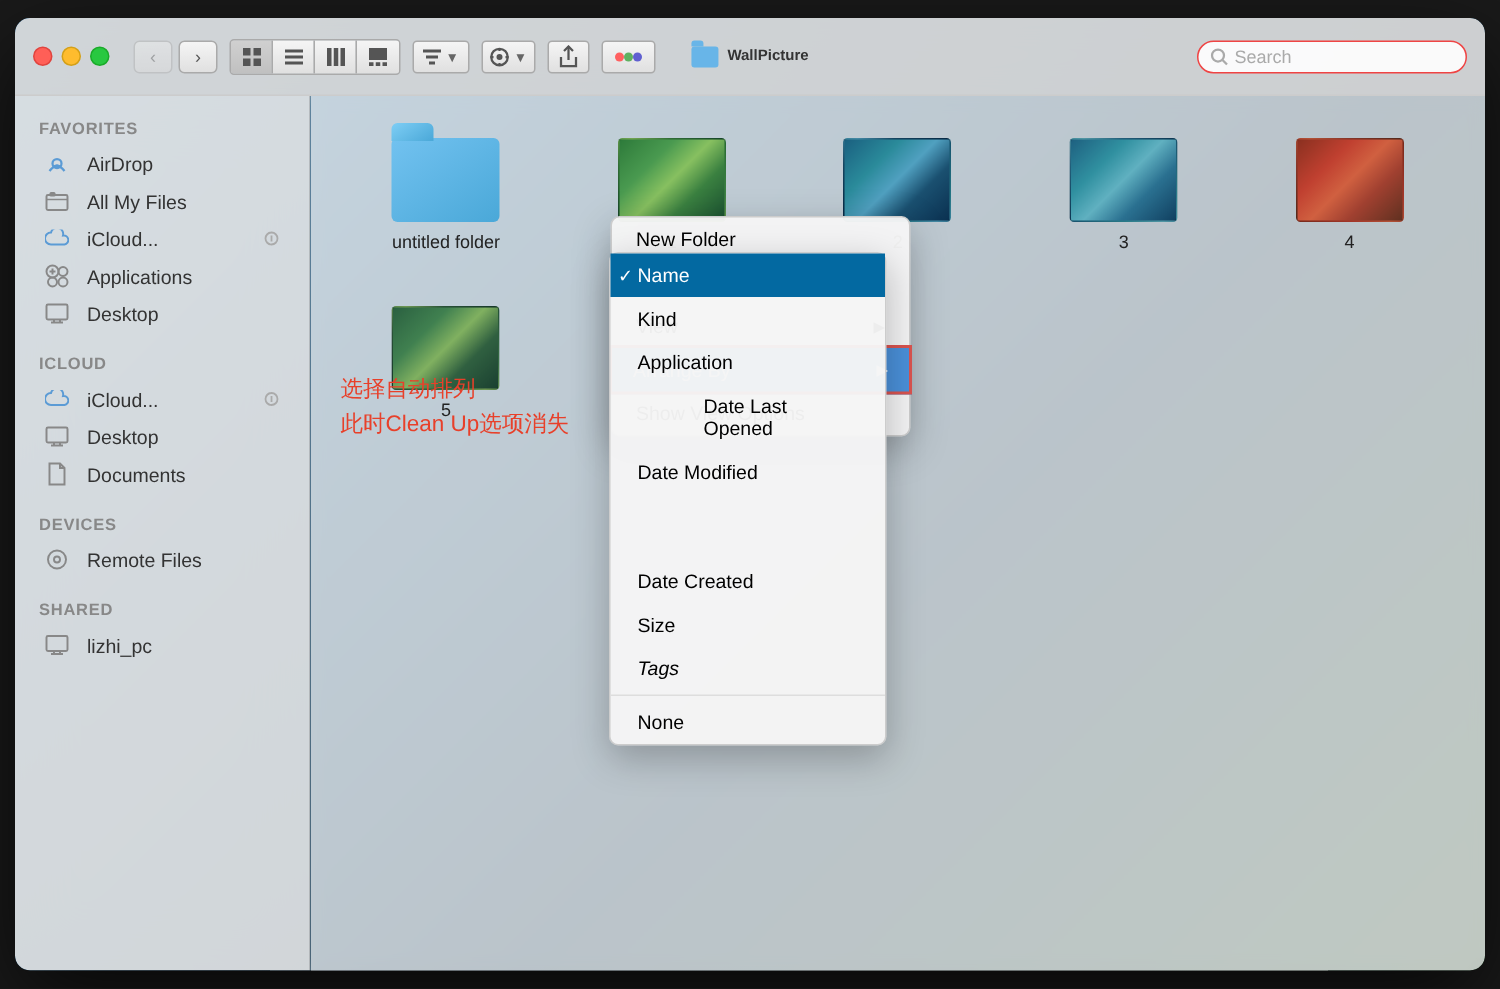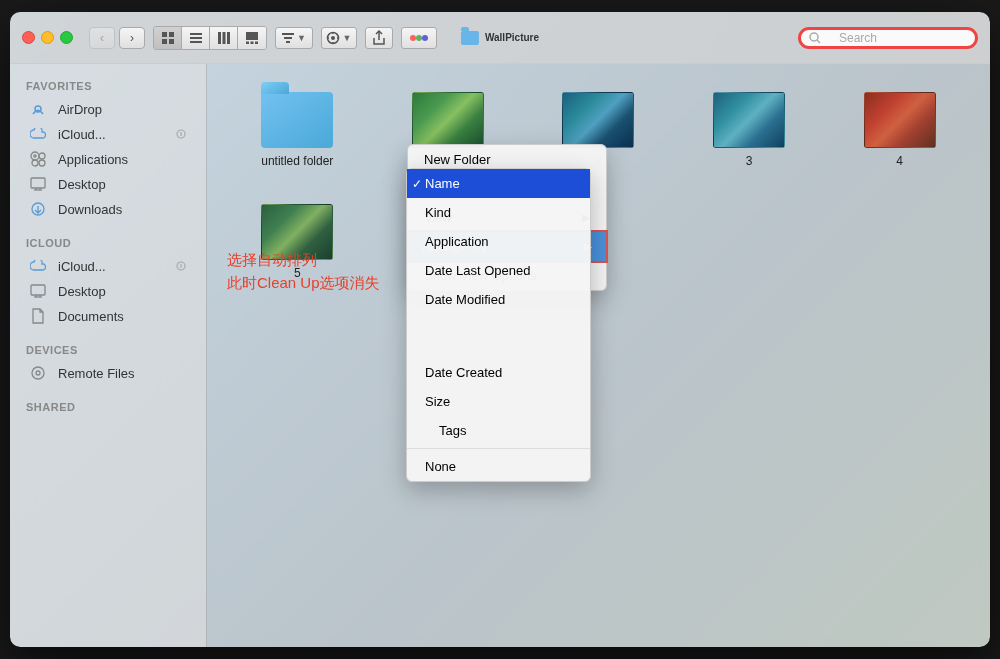--- a/index.html
+++ b/index.html
@@ -198,26 +198,26 @@
       width: 8px;
       height: 4px;
       background: #68b5e8;
       border-radius: 2px 2px 0 0;
     }
 
     .search-box {
       height: 22px;
       width: 180px;
       background: rgba(255,255,255,0.9);
-      border: 3px solid #ef4444;
+      border: 1px solid #ef4444;
       border-radius: 11px;
       display: flex;
       align-items: center;
       padding: 0 8px;
-      gap: 18px;
+      gap: 4px;
       font-size: 12px;
       color: #888;
     }
 
     
     .main-content {
       display: flex;
       flex: 1;
       position: relative;
       z-index: 5;
@@ -518,20 +518,30 @@
         <div class="sidebar-icon">
           <svg width="16" height="16" viewBox="0 0 16 16">
               <circle cx="8" cy="8" r="3" fill="none" stroke="#5b9bd5" stroke-width="1.5"></circle>
               <path d="M3 13 Q8 6 13 13" fill="none" stroke="#5b9bd5" stroke-width="1.5"></path>
               <path d="M5 11 Q8 7 11 11" fill="none" stroke="#5b9bd5" stroke-width="1"></path>
             </svg>
         </div>
         <span>AirDrop</span>
       </div>
 
+      <div class="sidebar-item">
+        <div class="sidebar-icon">
+          <svg width="16" height="16" viewBox="0 0 16 16">
+              <rect x="1" y="4" width="14" height="10" rx="1" fill="none" stroke="#888" stroke-width="1.3"></rect>
+              <path d="M1 7 L15 7" stroke="#888" stroke-width="1"></path>
+              <rect x="3" y="2" width="4" height="3" rx="1" fill="#888"></rect>
+            </svg>
+        </div>
+        <span>All My Files</span>
+      </div>
 
       <div class="sidebar-item">
         <div class="sidebar-icon">
           <svg width="16" height="12" viewBox="0 0 16 12">
               <path d="M13 10 H4 a4 4 0 0 1 0-8 4 4 0 0 1 8 2 3 3 0 0 1 1 6z" fill="none" stroke="#5b9bd5" stroke-width="1.3"></path>
             </svg>
         </div>
         <span>iCloud...</span>
         <svg width="10" height="10" viewBox="0 0 10 10" style="margin-left:auto">
             <circle cx="5" cy="5" r="4" fill="none" stroke="#aaa" stroke-width="1.2"></circle>
@@ -558,29 +568,20 @@
           <svg width="16" height="14" viewBox="0 0 16 14">
               <rect x="1" y="1" width="14" height="10" rx="1" fill="none" stroke="#888" stroke-width="1.3"></rect>
               <line x1="6" y1="11" x2="6" y2="13" stroke="#888" stroke-width="1.3"></line>
               <line x1="10" y1="11" x2="10" y2="13" stroke="#888" stroke-width="1.3"></line>
               <line x1="4" y1="13" x2="12" y2="13" stroke="#888" stroke-width="1.3"></line>
             </svg>
         </div>
         <span>Desktop</span>
       </div>
 
-      <div class="sidebar-item">
-        <div class="sidebar-icon">
-          <svg width="16" height="16" viewBox="0 0 16 16">
-              <circle cx="8" cy="8" r="6" fill="none" stroke="#5b9bd5" stroke-width="1.3"></circle>
-              <path d="M8 5 L8 11 M5 9 L8 12 L11 9" fill="none" stroke="#5b9bd5" stroke-width="1.3"></path>
-            </svg>
-        </div>
-        <span>Downloads</span>
-      </div>
 
       <div class="sidebar-section-header" style="margin-top:8px;">iCloud</div>
 
       <div class="sidebar-item">
         <div class="sidebar-icon">
           <svg width="16" height="12" viewBox="0 0 16 12">
               <path d="M13 10 H4 a4 4 0 0 1 0-8 4 4 0 0 1 8 2 3 3 0 0 1 1 6z" fill="none" stroke="#5b9bd5" stroke-width="1.3"></path>
             </svg>
         </div>
         <span>iCloud...</span>
@@ -619,20 +620,31 @@
           <svg width="16" height="16" viewBox="0 0 16 16">
               <circle cx="8" cy="8" r="6" fill="none" stroke="#888" stroke-width="1.3"></circle>
               <circle cx="8" cy="8" r="2" fill="none" stroke="#888" stroke-width="1.3"></circle>
             </svg>
         </div>
         <span>Remote Files</span>
       </div>
 
       <div class="sidebar-section-header" style="margin-top:8px;">Shared</div>
 
+      <div class="sidebar-item">
+        <div class="sidebar-icon">
+          <svg width="16" height="14" viewBox="0 0 16 14">
+              <rect x="1" y="1" width="14" height="10" rx="1" fill="none" stroke="#888" stroke-width="1.3"></rect>
+              <line x1="6" y1="11" x2="6" y2="13" stroke="#888" stroke-width="1.3"></line>
+              <line x1="10" y1="11" x2="10" y2="13" stroke="#888" stroke-width="1.3"></line>
+              <line x1="4" y1="13" x2="12" y2="13" stroke="#888" stroke-width="1.3"></line>
+            </svg>
+        </div>
+        <span>lizhi_pc</span>
+      </div>
     </div>
 
     <div class="file-area">
 
       <div class="annotation">
         <div>选择自动排列</div>
         <div>此时Clean Up选项消失</div>
       </div>
 
       <div class="file-grid">
@@ -688,42 +700,42 @@
         <div class="ctx-item active-highlight" style="position:relative; background:#4a90d9; color:white; border:2px solid #d9534f; padding:7px 14px;">
           <span>Arrange By</span>
           <span class="ctx-arrow">▶</span>
         </div>
         <div class="ctx-item">
           <span>Show View Options</span>
         </div>
       </div>
 
       <div class="submenu-arrange">
-        <div class="ctx-item checked active" style="background:#1d4ed8; color:white; padding-left:18px;">
+        <div class="ctx-item checked active" style="background:#0369a1; color:white; padding-left:18px;">
           <span>Name</span>
         </div>
         <div class="ctx-item" style="padding-left:18px;">
           <span>Kind</span>
         </div>
         <div class="ctx-item" style="padding-left:18px;">
           <span>Application</span>
         </div>
-        <div class="ctx-item" style="padding-left:18px;">
+        <div class="ctx-item" style="padding-left:18px;margin-left:44px;">
           <span>Date Last Opened</span>
         </div>
         <div class="ctx-item" style="padding-left:18px;">
           <span>Date Modified</span>
         </div>
         <div class="ctx-item" style="padding-left:18px;margin-top:44px;">
           <span>Date Created</span>
         </div>
         <div class="ctx-item" style="padding-left:18px;">
           <span>Size</span>
         </div>
-        <div class="ctx-item" style="padding-left:32px;">
+        <div class="ctx-item" style="padding-left:18px;font-style:italic;">
           <span>Tags</span>
         </div>
         <div class="ctx-separator"></div>
         <div class="ctx-item" style="padding-left:18px;">
           <span>None</span>
         </div>
       </div>
 
     </div>
   </div>

